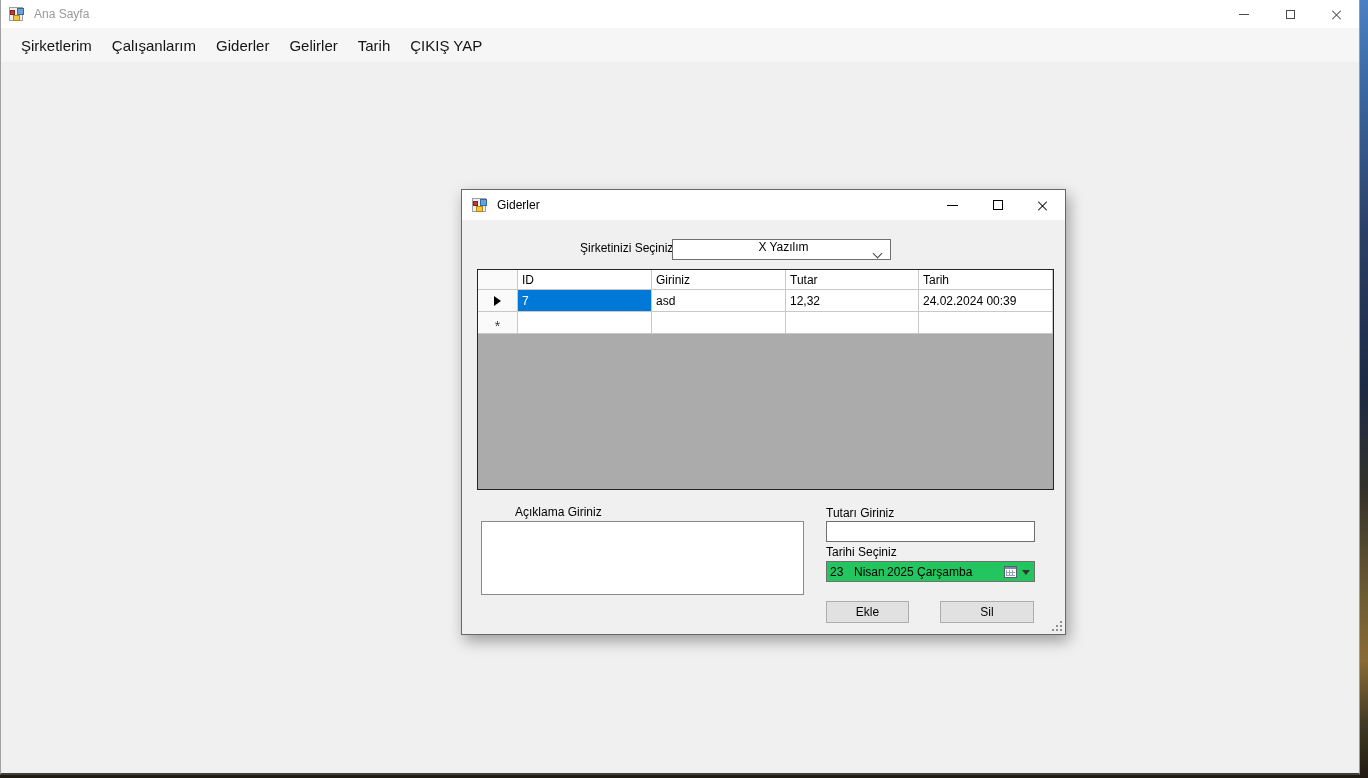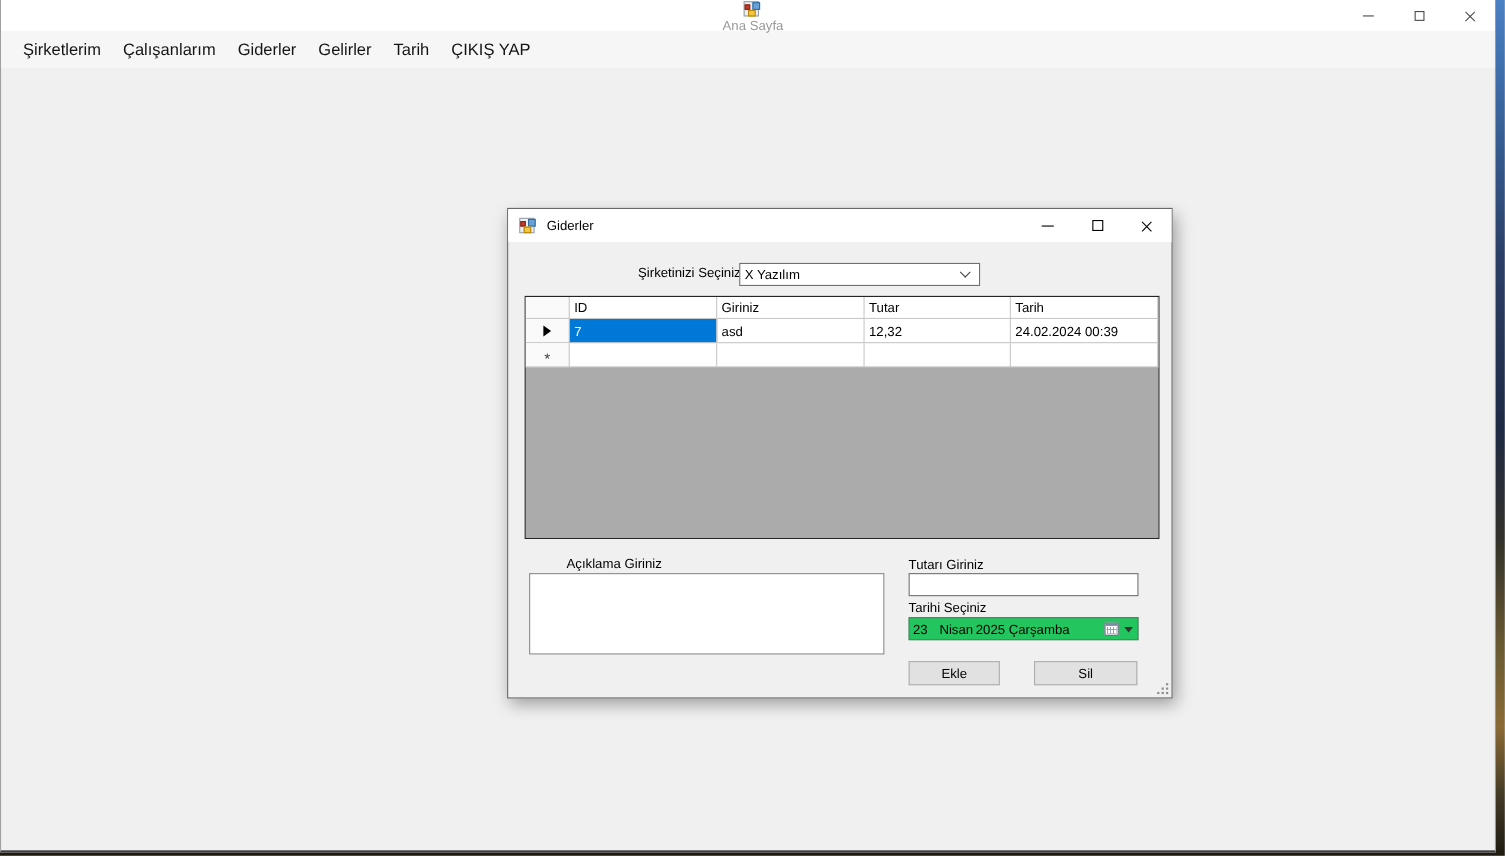--- a/index.html
+++ b/index.html
@@ -13,21 +13,21 @@
   }
 
   
   .main-window {
     position:absolute; left:0; top:0; width:1360px; height:775px;
     background:#f0f0f0;
     border-left:1px solid #a0a0a0; border-right:1px solid #9a9a9a;
     border-bottom:2px solid #3f3f3f;
   }
   .titlebar {
-    height:28px; background:#ffffff; display:flex; align-items:center; position:relative;flex-direction:column;
+    height:28px; background:#ffffff; display:flex; align-items:center; position:relative;
   }
   .titlebar .title-text { margin-left:9px; font-size:12px; color:#9a9a9a; }
   .win-controls { position:absolute; right:0; top:0; height:28px; display:flex; }
   .win-btn { width:46px; height:28px; display:flex; align-items:center; justify-content:center; }
   .min-glyph { width:10px; height:1px; background:#4a4a4a; }
   .max-glyph { width:9px; height:9px; border:1px solid #4a4a4a; }
   .close-glyph { position:relative; width:11px; height:11px; }
   .close-glyph::before, .close-glyph::after {
     content:""; position:absolute; left:5px; top:0; width:1px; height:12px; background:#4a4a4a;
   }
@@ -62,21 +62,21 @@
   .dlg-btn .min-glyph { background:#000; width:11px; }
   .dlg-btn .max-glyph { border-color:#000; width:10px; height:10px; }
   .dlg-btn .close-glyph::before, .dlg-btn .close-glyph::after { background:#000; }
 
   .dialog-body { position:absolute; left:0; top:30px; right:0; bottom:0; font-size:12px; }
   .lbl { position:absolute; color:#000; font-size:12px; white-space:nowrap; }
 
   .combo {
     position:absolute; left:210px; top:19px; width:219px; height:21px;
     background:#fff; border:1px solid #707070; display:flex; align-items:center;
-    padding-left:4px; font-size:12px; color:#000;
+    padding-left:4px; font-size:12px; color:#000;flex-direction:column;
   }
   .combo .chevron {
     margin-left:auto; margin-right:9px; width:7px; height:7px; margin-top:-4px;
     border-right:1px solid #424242; border-bottom:1px solid #424242; transform:rotate(45deg);
   }
 
   
   .grid {
     position:absolute; left:15px; top:49px; width:577px; height:221px;
     border:1px solid #252525; background:#ababab; display:flex; flex-direction:column;

